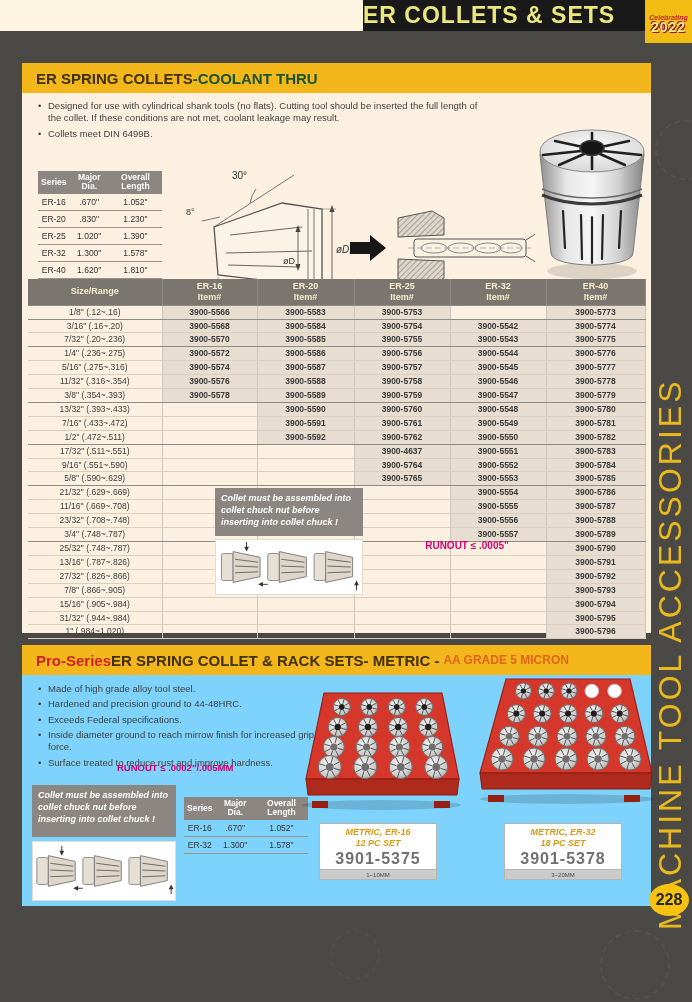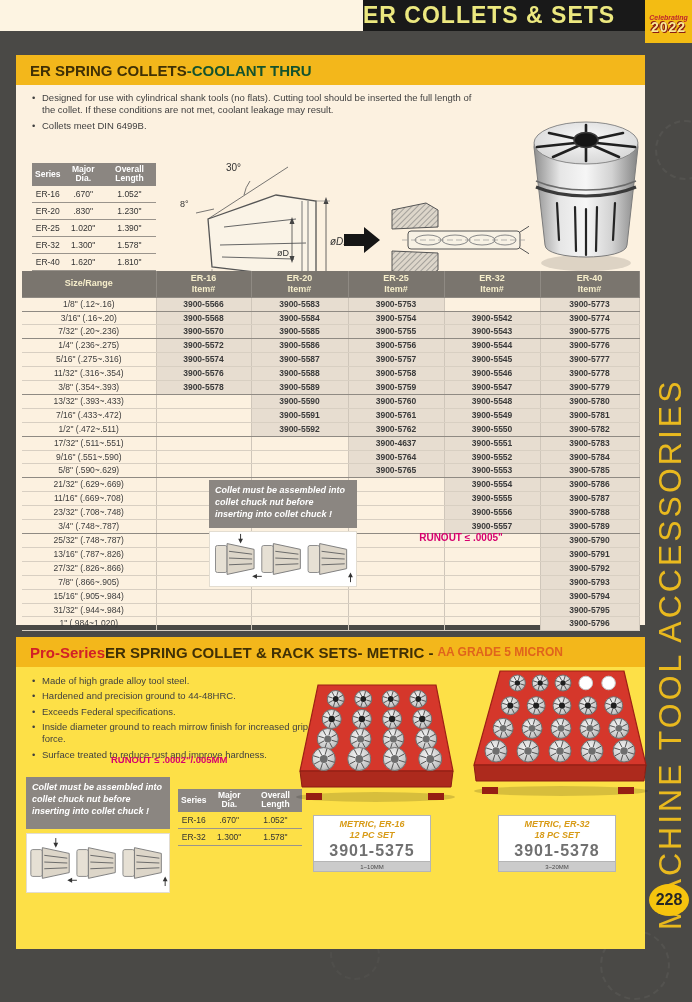--- a/index.html
+++ b/index.html
@@ -23,23 +23,23 @@
                white-space:nowrap; font-weight:400; }
   .page-badge { position:absolute; left:649px; top:884px; width:40px; height:32px; background:#f6c40e;
                 border-radius:50%; z-index:6; display:flex; align-items:center; justify-content:center;
                 font-size:16px; font-weight:bold; color:#262626; }
   .gear { position:absolute; border:2px dashed #5d5c58; border-radius:50%; opacity:.5; }
   .g1 { left:655px; top:120px; width:60px; height:60px; }
   .g2 { left:600px; top:930px; width:70px; height:70px; }
   .g3 { left:330px; top:930px; width:50px; height:50px; opacity:.3; }
 
   
-  .panel { position:absolute; left:16px; width:629px; }
+  .panel { position:absolute; left:22px; width:629px;margin-top:8px; }
   #panel1 { top:55px; height:570px; background:#fcf1e0; }
-  #panel2 { top:637px; height:312px; background:#fde047; }
+  #panel2 { top:637px; height:261px; background:#7dd3fc; }
   .banner { position:absolute; left:0; top:0; right:0; height:30px; background:#f3b71b;
             display:flex; align-items:center; padding-left:14px; white-space:nowrap; }
   .banner .t-main { color:#403005; font-size:15px; font-weight:bold; }
   .banner .t-sub  { color:#14532d; font-size:15px; font-weight:bold; }
   .banner .t-red  { color:#d22027; font-size:15px; font-weight:bold; }
   .banner .t-or   { color:#e0641c; font-size:12px; font-weight:bold; margin-left:4px; }
 
   
   .bullets { position:absolute; list-style:none; }
   .bullets li { font-size:9.5px; color:#3f3f3f; line-height:1.3; margin-bottom:3px; padding-left:10px; position:relative; }

